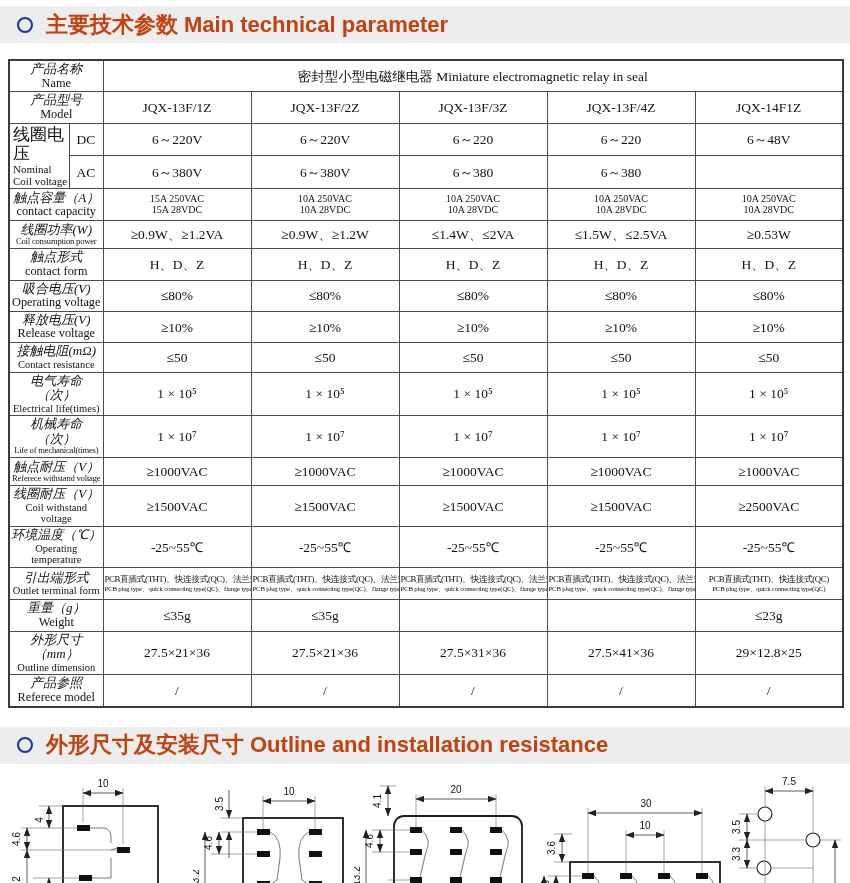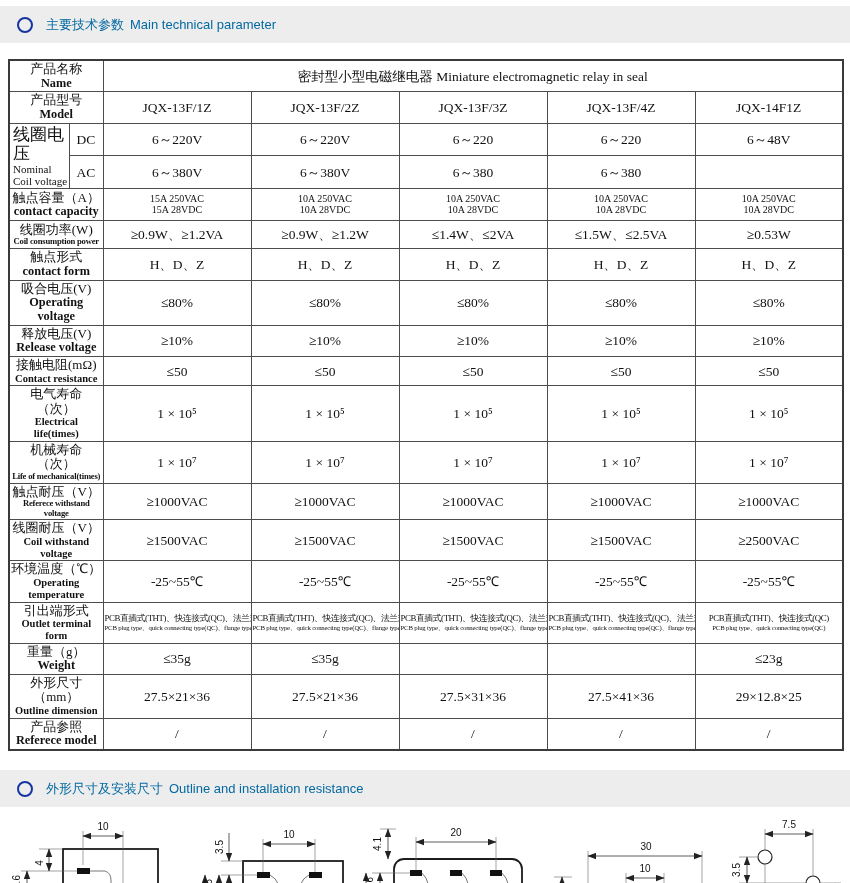--- a/index.html
+++ b/index.html
@@ -1,24 +1,24 @@
 <!DOCTYPE html>
 <html><head>
 <meta charset="utf-8">
 <style>
   html,body{margin:0;padding:0;}
   body{width:850px;height:883px;background:#fff;font-family:"Liberation Serif",serif;color:#111;overflow:hidden;position:relative;}
   .band{background:#ededed;height:37px;margin-top:6px;display:flex;align-items:center;gap:13px;padding-left:17px;}
   .band .circ{width:12px;height:12px;border:2px solid #1634a2;border-radius:50%;flex:0 0 auto;}
-  .band .bt{font-family:"Liberation Sans",sans-serif;font-size:13px;color:#0369a1;white-space:nowrap;}
+  .band .bt{font-family:"Liberation Sans",sans-serif;font-size:22px;color:#c2410c;white-space:nowrap;font-weight:bold;}
   .band .bt .zh{margin-right:6px;}
   table.spec{border-collapse:collapse;table-layout:fixed;width:834px;margin:16px 0 0 8px;border:2px solid #3a3a3a;}
   table.spec td{border:1.4px solid #4c4c4c;text-align:center;vertical-align:middle;padding:1px 1px;height:25px;overflow:hidden;font-size:13.5px;line-height:1.12;}
-  .lz{font-size:13px;}
-  .le{font-size:12.3px;font-weight:bold;}
+  .lz{font-size:13px;font-style:italic;}
+  .le{font-size:12.3px;}
   .le.s11{font-size:10.5px;}
   .le.s9{font-size:8.6px;letter-spacing:-0.2px;}
   .cvz{font-size:17px;text-align:left;padding-left:2px;}
   .cve{font-size:11px;text-align:left;padding-left:2px;}
   td.v{font-size:13.5px;}
   td.two div{font-size:10px;line-height:1.05;}
   td.outlet div{white-space:nowrap;}
   td.outlet .oz{font-size:8.8px;letter-spacing:-0.4px;}
   td.outlet .oe{font-size:6.8px;letter-spacing:-0.2px;}
   tr.rname td{height:22px;}

